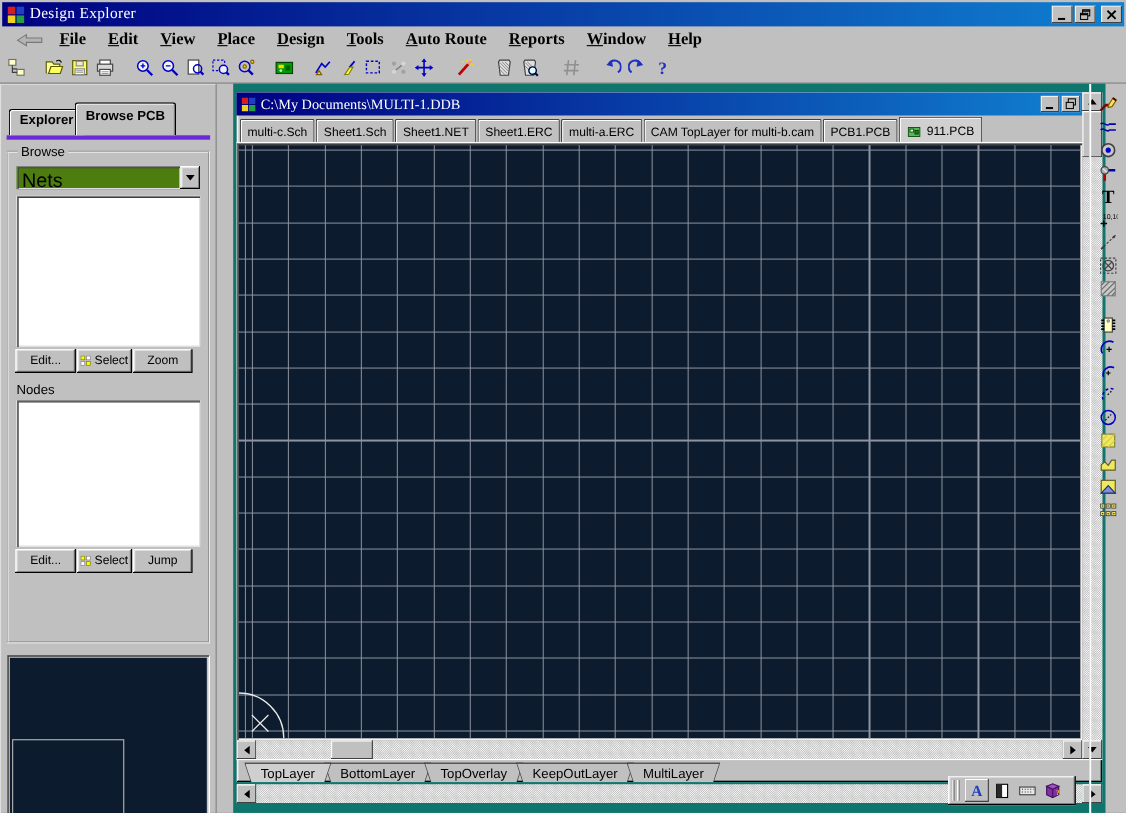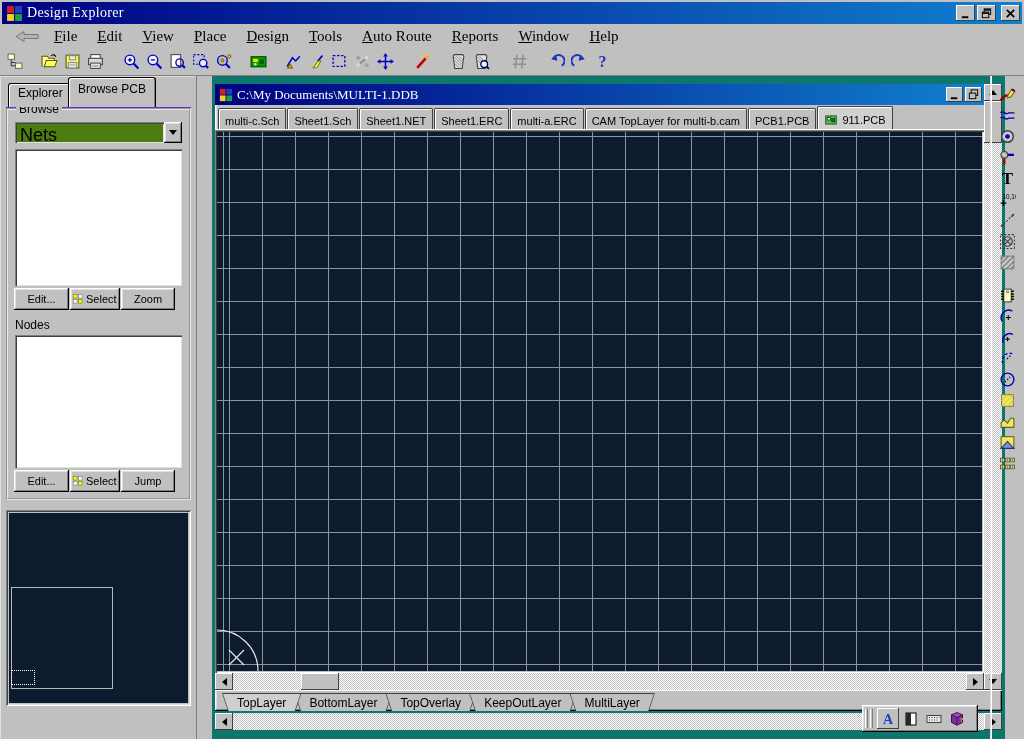--- a/index.html
+++ b/index.html
@@ -21,46 +21,46 @@
   #app-title{color:#fff;font-family:"Liberation Serif",serif;font-size:14px;letter-spacing:.3px;}
   .win-controls{margin-left:auto;display:flex;gap:2px;}
   .win-btn{width:19px;height:16px;display:flex;align-items:center;justify-content:center;}
   .win-btn svg{width:13px;height:13px;}
   #close-button{margin-left:3px;}
 
   
   #menubar{position:absolute;left:0;top:25px;width:1024px;height:23px;display:flex;align-items:center;}
   #menu-grip{width:30px;height:14px;margin-left:14px;}
   #menu-grip svg{width:26px;height:13px;}
-  #menu-items{display:flex;}
+  #menu-items{display:flex;font-weight:bold;}
   .menu-item{display:inline-block;font-family:"Liberation Serif",serif;font-size:15px;padding:1px 10px;}
   .menu-item::first-letter{text-decoration:underline;}
 
   
   #toolbar{position:absolute;left:0;top:48px;width:1024px;height:28px;display:flex;align-items:center;padding-left:4px;box-sizing:border-box;border-bottom:1px solid #808080;}
   .tb-btn{width:23px;height:24px;background:transparent;display:flex;align-items:center;justify-content:center;}
   [data-name="open-document-button"]{margin-left:11px;}
   [data-name="zoom-in-button"]{margin-left:13px;}
   [data-name="board-view-button"]{margin-left:12px;}
   [data-name="cross-probe-button"]{margin-left:12px;}
   [data-name="wizard-button"]{margin-left:14px;}
   [data-name="browse-library-button"]{margin-left:13px;}
   [data-name="toggle-grid-button"]{margin-left:15px;}
   [data-name="undo-button"]{margin-left:14px;}
 
   
   #left-panel{position:absolute;left:0;top:76px;width:197px;height:663px;box-shadow:inset -1px 0 0 #808080,inset 1px 1px 0 #dfdfdf;box-sizing:border-box;padding:2px 6px 0 6px;}
-  #panel-tabs{position:relative;height:27px;margin-top:2px;border-bottom:1px solid #6d28d9;}
+  #panel-tabs{position:relative;height:27px;margin-top:18px;border-bottom:4px solid #6d28d9;font-weight:bold;}
   .pnl-tab{position:absolute;bottom:0;height:21px;padding:2px 9px 0 9px;background:#c0c0c0;
     border:1px solid #000;border-bottom:none;border-radius:3px 3px 0 0;
     box-shadow:inset 1px 1px 0 #fff,inset -1px 0 0 #808080;font-size:12px;}
   .pnl-tab:nth-child(1){left:2px;z-index:1;}
   .pnl-tab:nth-child(2){left:62px;}
   .pnl-tab.active{height:25px;z-index:3;padding-top:4px;}
-  .browse-group{position:relative;border:2px groove #e8e8e8;padding:8px 6px 6px 6px;height:392px;box-sizing:border-box;}
+  .browse-group{position:relative;margin-top:10px;border:2px groove #e8e8e8;padding:8px 6px 6px 6px;height:448px;box-sizing:border-box;}
   .group-label{position:absolute;top:-8px;left:8px;background:#c0c0c0;padding:0 3px;font-size:12px;}
   .combo{display:flex;height:21px;margin:4px 1px 6px 1px;}
   .combo-field{flex:1;background:#4d7c0f;box-shadow:inset 1px 1px 0 #808080,inset 2px 2px 0 #404040,inset -1px -1px 0 #dfdfdf;padding:3px 0 0 5px;font-size:18px;box-sizing:border-box;}
   .combo-btn{width:18px;height:21px;display:flex;align-items:center;justify-content:center;}
   .tri-down{width:0;height:0;border-left:4px solid transparent;border-right:4px solid transparent;border-top:5px solid #000;}
   .tri-up{width:0;height:0;border-left:4px solid transparent;border-right:4px solid transparent;border-bottom:5px solid #000;}
   .tri-left{width:0;height:0;border-top:4px solid transparent;border-bottom:4px solid transparent;border-right:5px solid #000;}
   .tri-right{width:0;height:0;border-top:4px solid transparent;border-bottom:4px solid transparent;border-left:5px solid #000;}
   .listbox{background:#fff;box-shadow:inset 1px 1px 0 #808080,inset 2px 2px 0 #404040,inset -1px -1px 0 #dfdfdf;margin:0 1px;}
   #nets-list{height:137px;}

